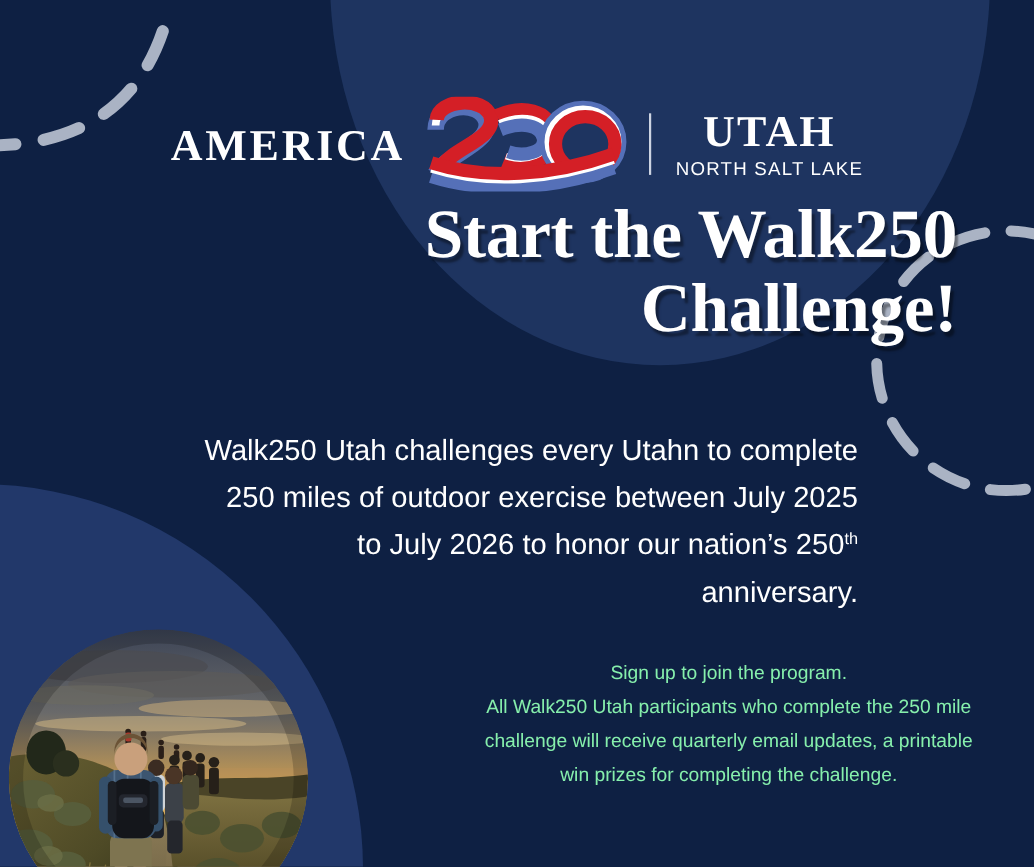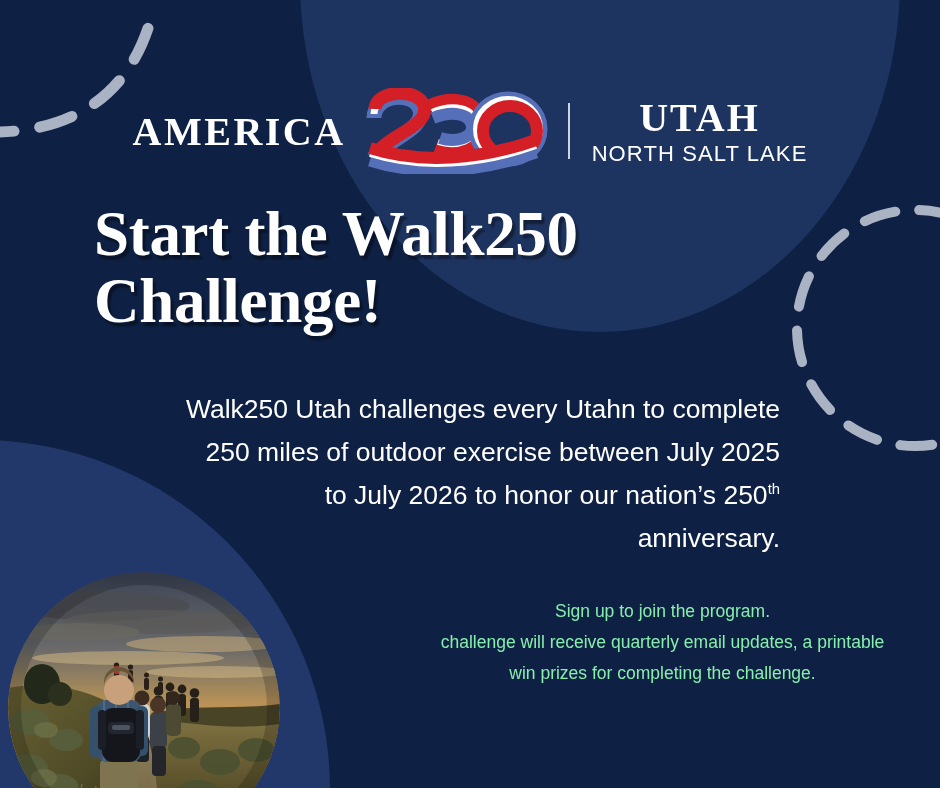--- a/index.html
+++ b/index.html
@@ -59,40 +59,40 @@
     font-family:"Liberation Serif", serif;
     font-weight:700;
     font-size:40px;
     letter-spacing:2px;
     color:#ffffff;
     line-height:1;
   }
   .logo-city{
     font-family:"Liberation Sans", sans-serif;
     font-weight:400;
-    font-size:22px;
+    font-size:17px;
     letter-spacing:1.1px;
     color:#ffffff;
     margin-top:5px;
   }
 
   
   .headline{
     position:absolute;
-    top:201px;left:0;right:0;
-    text-align:left;
+    top:180px;left:0;right:0;
+    text-align:right;
     font-family:"Liberation Serif", serif;
     font-weight:700;
     font-size:63px;
     line-height:1.06;
     color:#ffffff;
     letter-spacing:-0.3px;
     text-shadow:3px 4px 2px rgba(0,0,0,0.40);
     z-index:6;
-    padding:0 94px;
+    padding:0 70px;
   }
 
   
   .lede{
     position:absolute;
     top:388px;
     left:180px;
     width:600px;
     text-align:right;
     font-family:"Liberation Sans", sans-serif;
@@ -196,20 +196,21 @@
     <div>Start the Walk250</div>
     <div>Challenge!</div>
   </div>
 
   <div class="lede">
     <span>Walk250 Utah challenges every Utahn to complete 250 miles of outdoor exercise between July 2025 to July 2026 to honor our nation’s 250</span><sup>th</sup><span> anniversary.</span>
   </div>
 
   <div class="details">
     <span class="line">Sign up to join the program.</span>
+    <span class="line">All Walk250 Utah participants who complete the 250 mile</span>
     <span class="line">challenge will receive quarterly email updates, a printable</span>
     <span class="line">win prizes for completing the challenge.</span>
   </div>
 
   <div class="photo-circle">
     <svg class="photo-svg" viewBox="0 0 272 272" xmlns="http://www.w3.org/2000/svg" role="img">
       <defs>
         <clipPath id="pc">
             <circle cx="136" cy="136" r="136"></circle>
           </clipPath>

